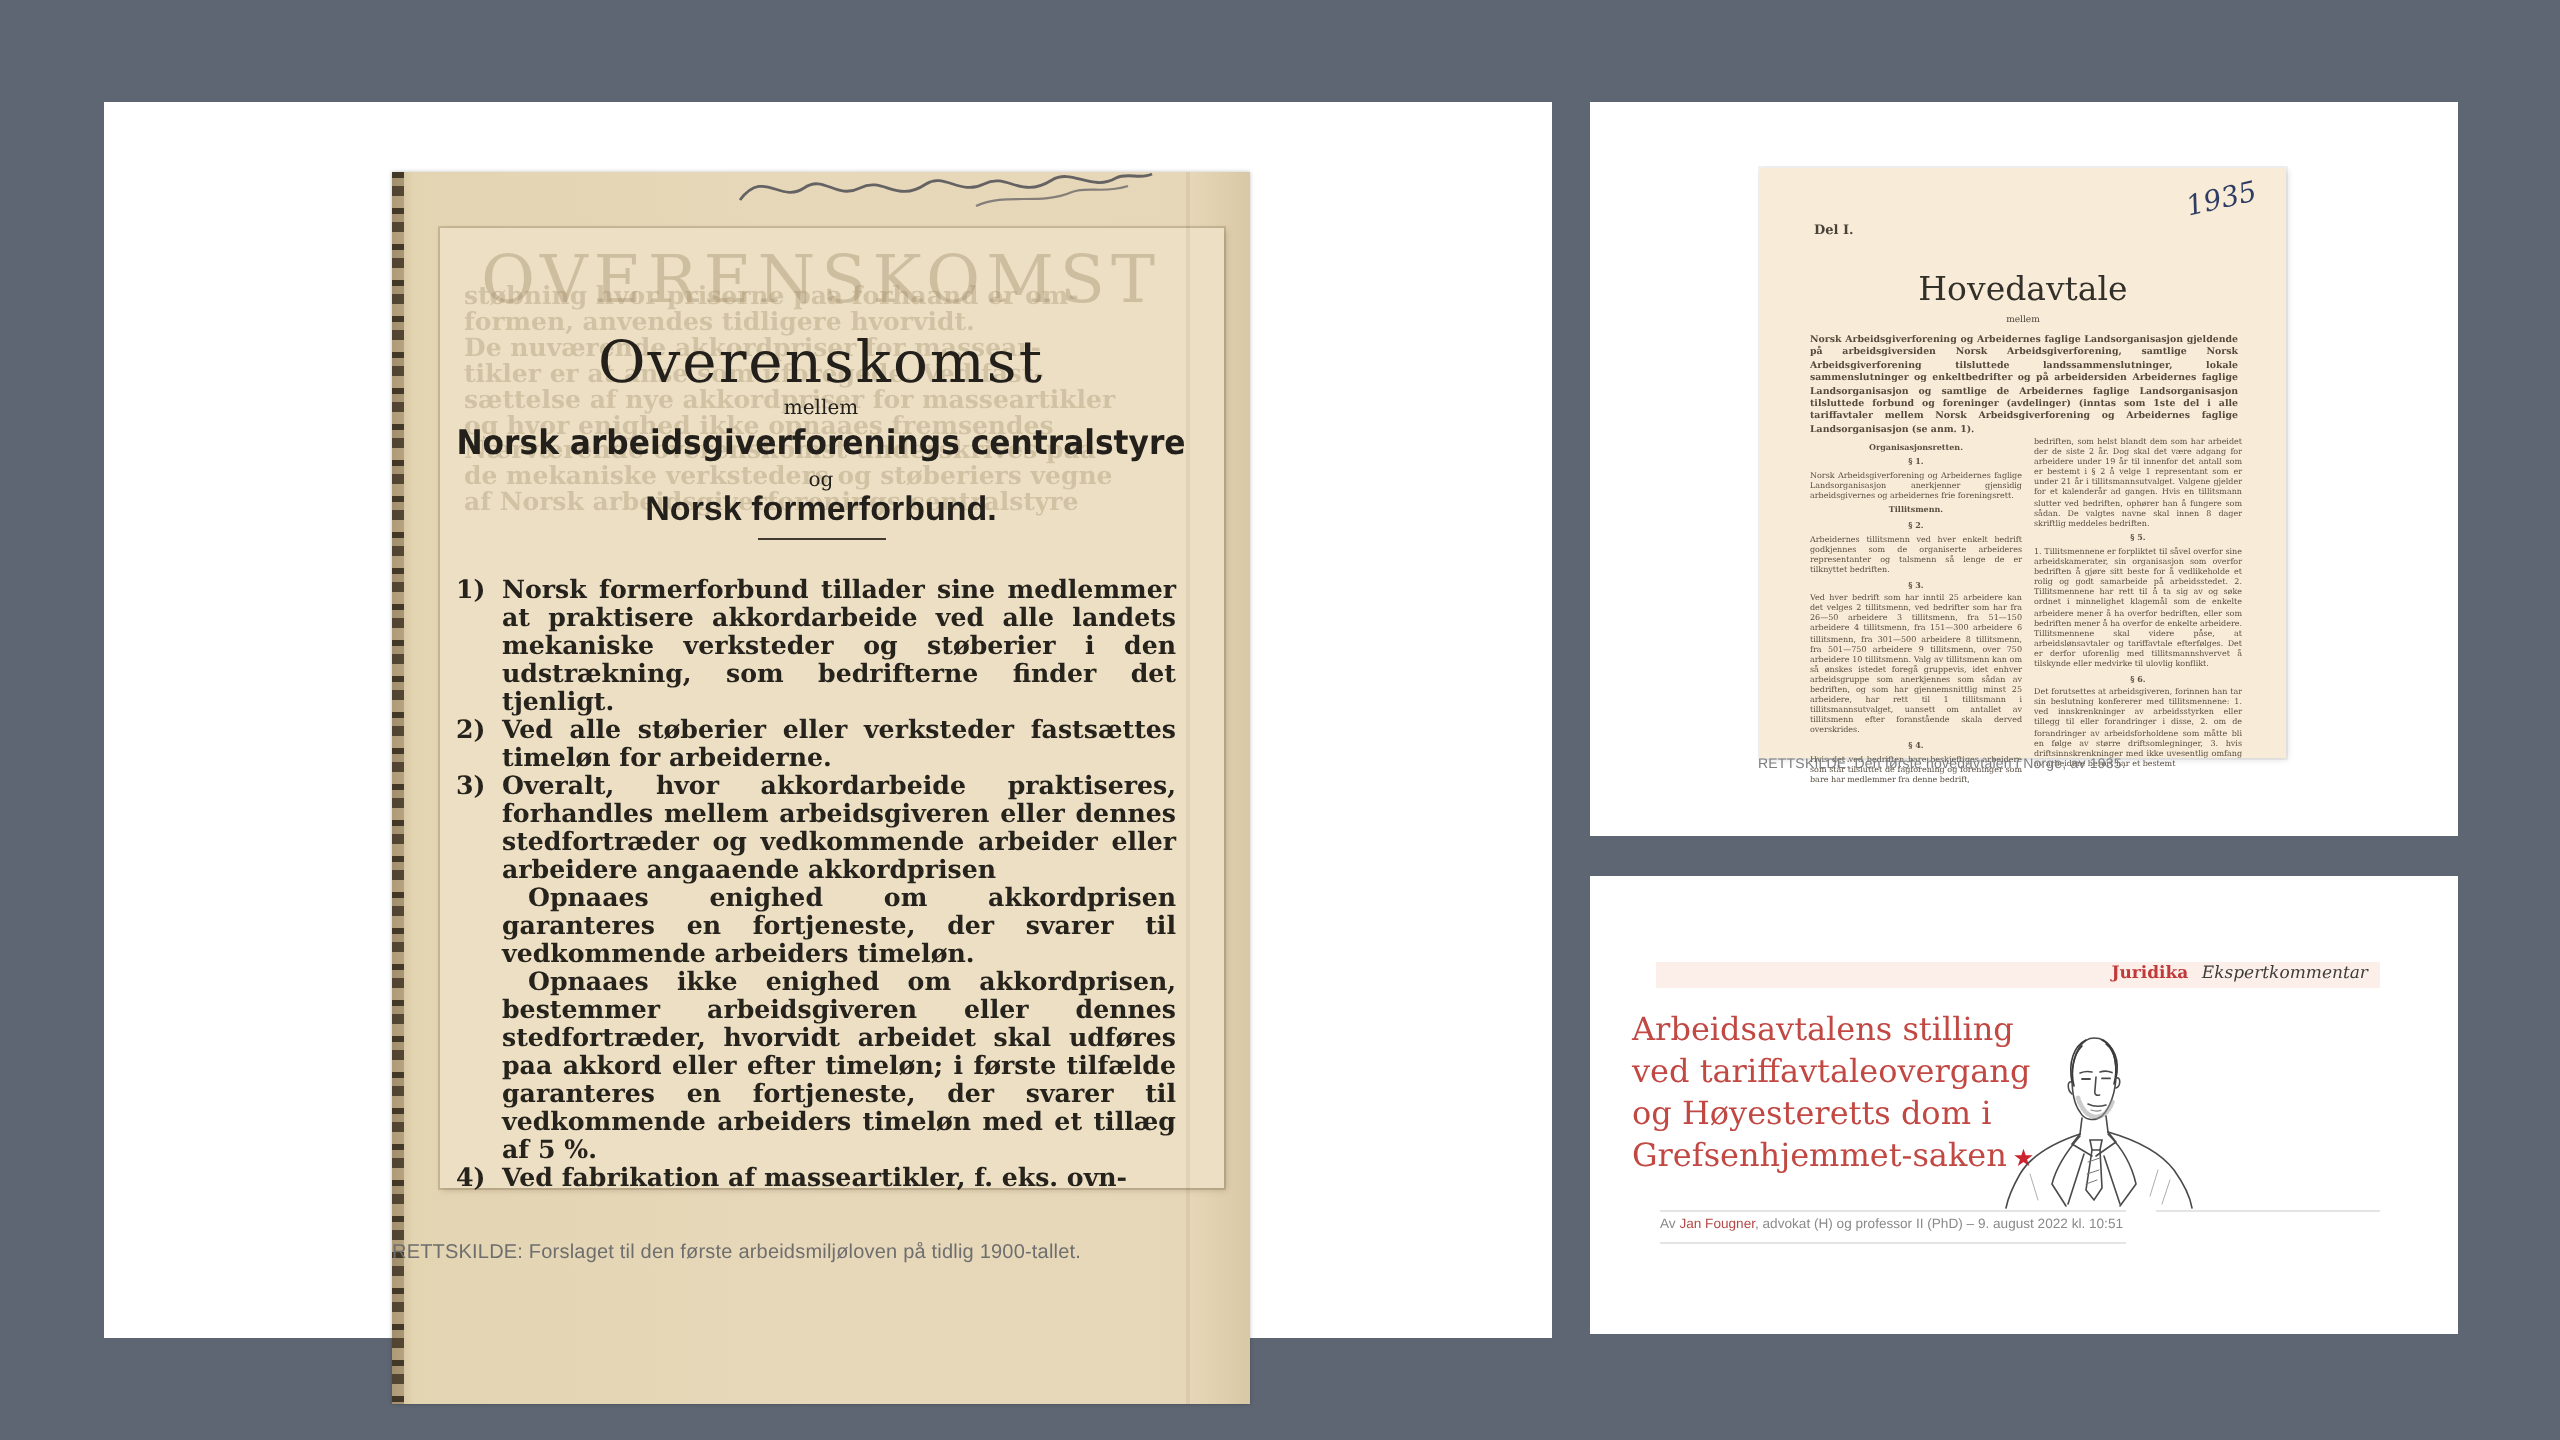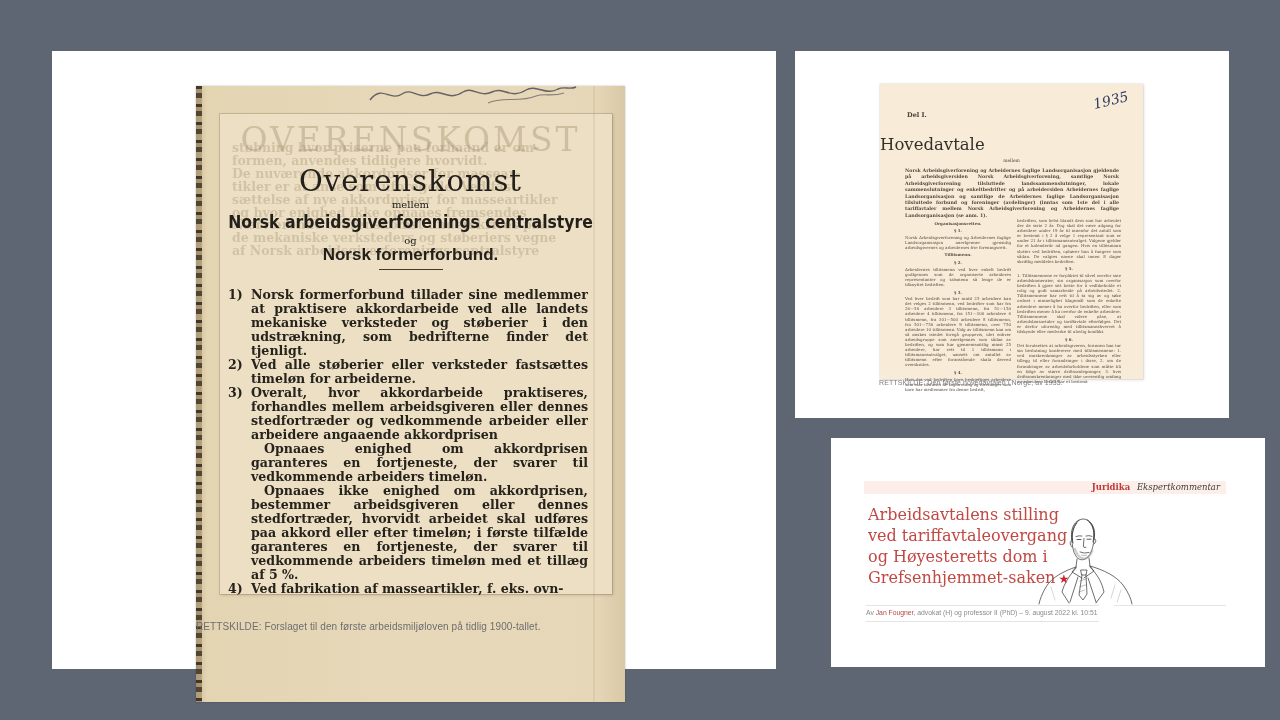--- a/index.html
+++ b/index.html
@@ -4,21 +4,21 @@
 <style>
   html,body{margin:0;padding:0;}
   body{
     width:1280px;height:720px;position:relative;overflow:hidden;
     background:#5d6672;
     font-family:"Liberation Sans", sans-serif;
   }
   .panel{position:absolute;background:#ffffff;}
   #panel-left{left:52px;top:51px;width:724px;height:618px;}
   #panel-topright{left:795px;top:51px;width:434px;height:367px;}
-  #panel-bottomright{left:795px;top:438px;width:434px;height:229px;margin-left:36px;}
+  #panel-bottomright{left:795px;top:438px;width:434px;height:229px;}
 
   
   #doc1{
     position:absolute;left:144px;top:35px;width:429px;height:616px;overflow:hidden;
     background:linear-gradient(90deg,#cdbb96 0,#e3d4b2 2.5%,#e7d8ba 50%,#e6d7b8 93%,#d9c8a5 100%);
     box-shadow:0 0 2px rgba(0,0,0,.25);
   }
   #doc1 .binding{
     position:absolute;left:0;top:0;bottom:0;width:6px;
     background:repeating-linear-gradient(180deg,
@@ -63,21 +63,21 @@
   #doc2{
     position:absolute;left:85px;top:33px;width:263px;height:295px;
     background:#f8ecd9;box-shadow:0 0 0 1px rgba(0,0,0,.05), 1px 1px 3px rgba(0,0,0,.12);
     color:#4a4238;font-family:"DejaVu Serif", serif;
   }
   #d2-part{position:absolute;left:27px;top:27px;font-size:6.5px;font-weight:bold;}
   #d2-year{
     position:absolute;right:14px;top:8px;font-size:14px;font-style:italic;
     color:#2e3d63;transform:rotate(-13deg);font-family:"DejaVu Serif", serif;
   }
-  #d2-title{position:absolute;left:0;right:0;top:51px;font-size:16.5px;color:#33302a;}
+  #d2-title{position:absolute;left:0;right:0;top:51px;text-align:center;font-size:16.5px;color:#33302a;}
   #d2-mellem{position:absolute;left:0;right:0;top:74px;text-align:center;font-size:4.5px;}
   #d2-intro{
     position:absolute;left:25px;top:84px;width:214px;
     font-size:4.7px;line-height:6.4px;font-weight:bold;text-align:justify;color:#55493b;
   }
   .d2col{position:absolute;top:134px;font-size:4px;line-height:5.1px;text-align:justify;color:#5a4f40;}
   #d2-col1{left:25px;width:106px;}
   #d2-col2{left:137px;width:104px;}
   .colh{text-align:center;margin:2.5px 0 1.5px 0;font-weight:bold;}
   .colp{margin:0 0 1px 0;}
@@ -85,21 +85,21 @@
 
   
   #jur-bar{
     position:absolute;left:33px;top:43px;width:362px;height:13px;background:#fcefe9;
     text-align:right;line-height:13px;padding-right:6px;box-sizing:border-box;
     font-family:"DejaVu Serif", serif;font-size:8.5px;
   }
   #jur-brand{color:#c03a3a;font-weight:bold;}
   #jur-type{color:#3c3c3c;font-style:italic;margin-left:4px;}
   #jur-title{
-    position:absolute;left:37px;top:66px;width:222px;
+    position:absolute;left:21px;top:66px;width:222px;
     font-family:"DejaVu Serif", serif;font-size:16px;line-height:21px;color:#c14843;
   }
   #jur-star{font-size:12px;color:#cc2331;margin-left:3px;}
   #portrait{position:absolute;left:205px;top:76px;width:105px;height:91px;}
   .divider{position:absolute;height:1px;background:#e4e4e4;}
   #div1a{top:167px;left:35px;width:233px;}
   #div1b{top:167px;left:283px;width:112px;}
   #div2{top:183px;left:35px;width:233px;}
   #jur-byline{position:absolute;left:35px;top:171px;font-size:6.8px;color:#8a8a8a;}
   #jur-author{color:#b14a46;}

